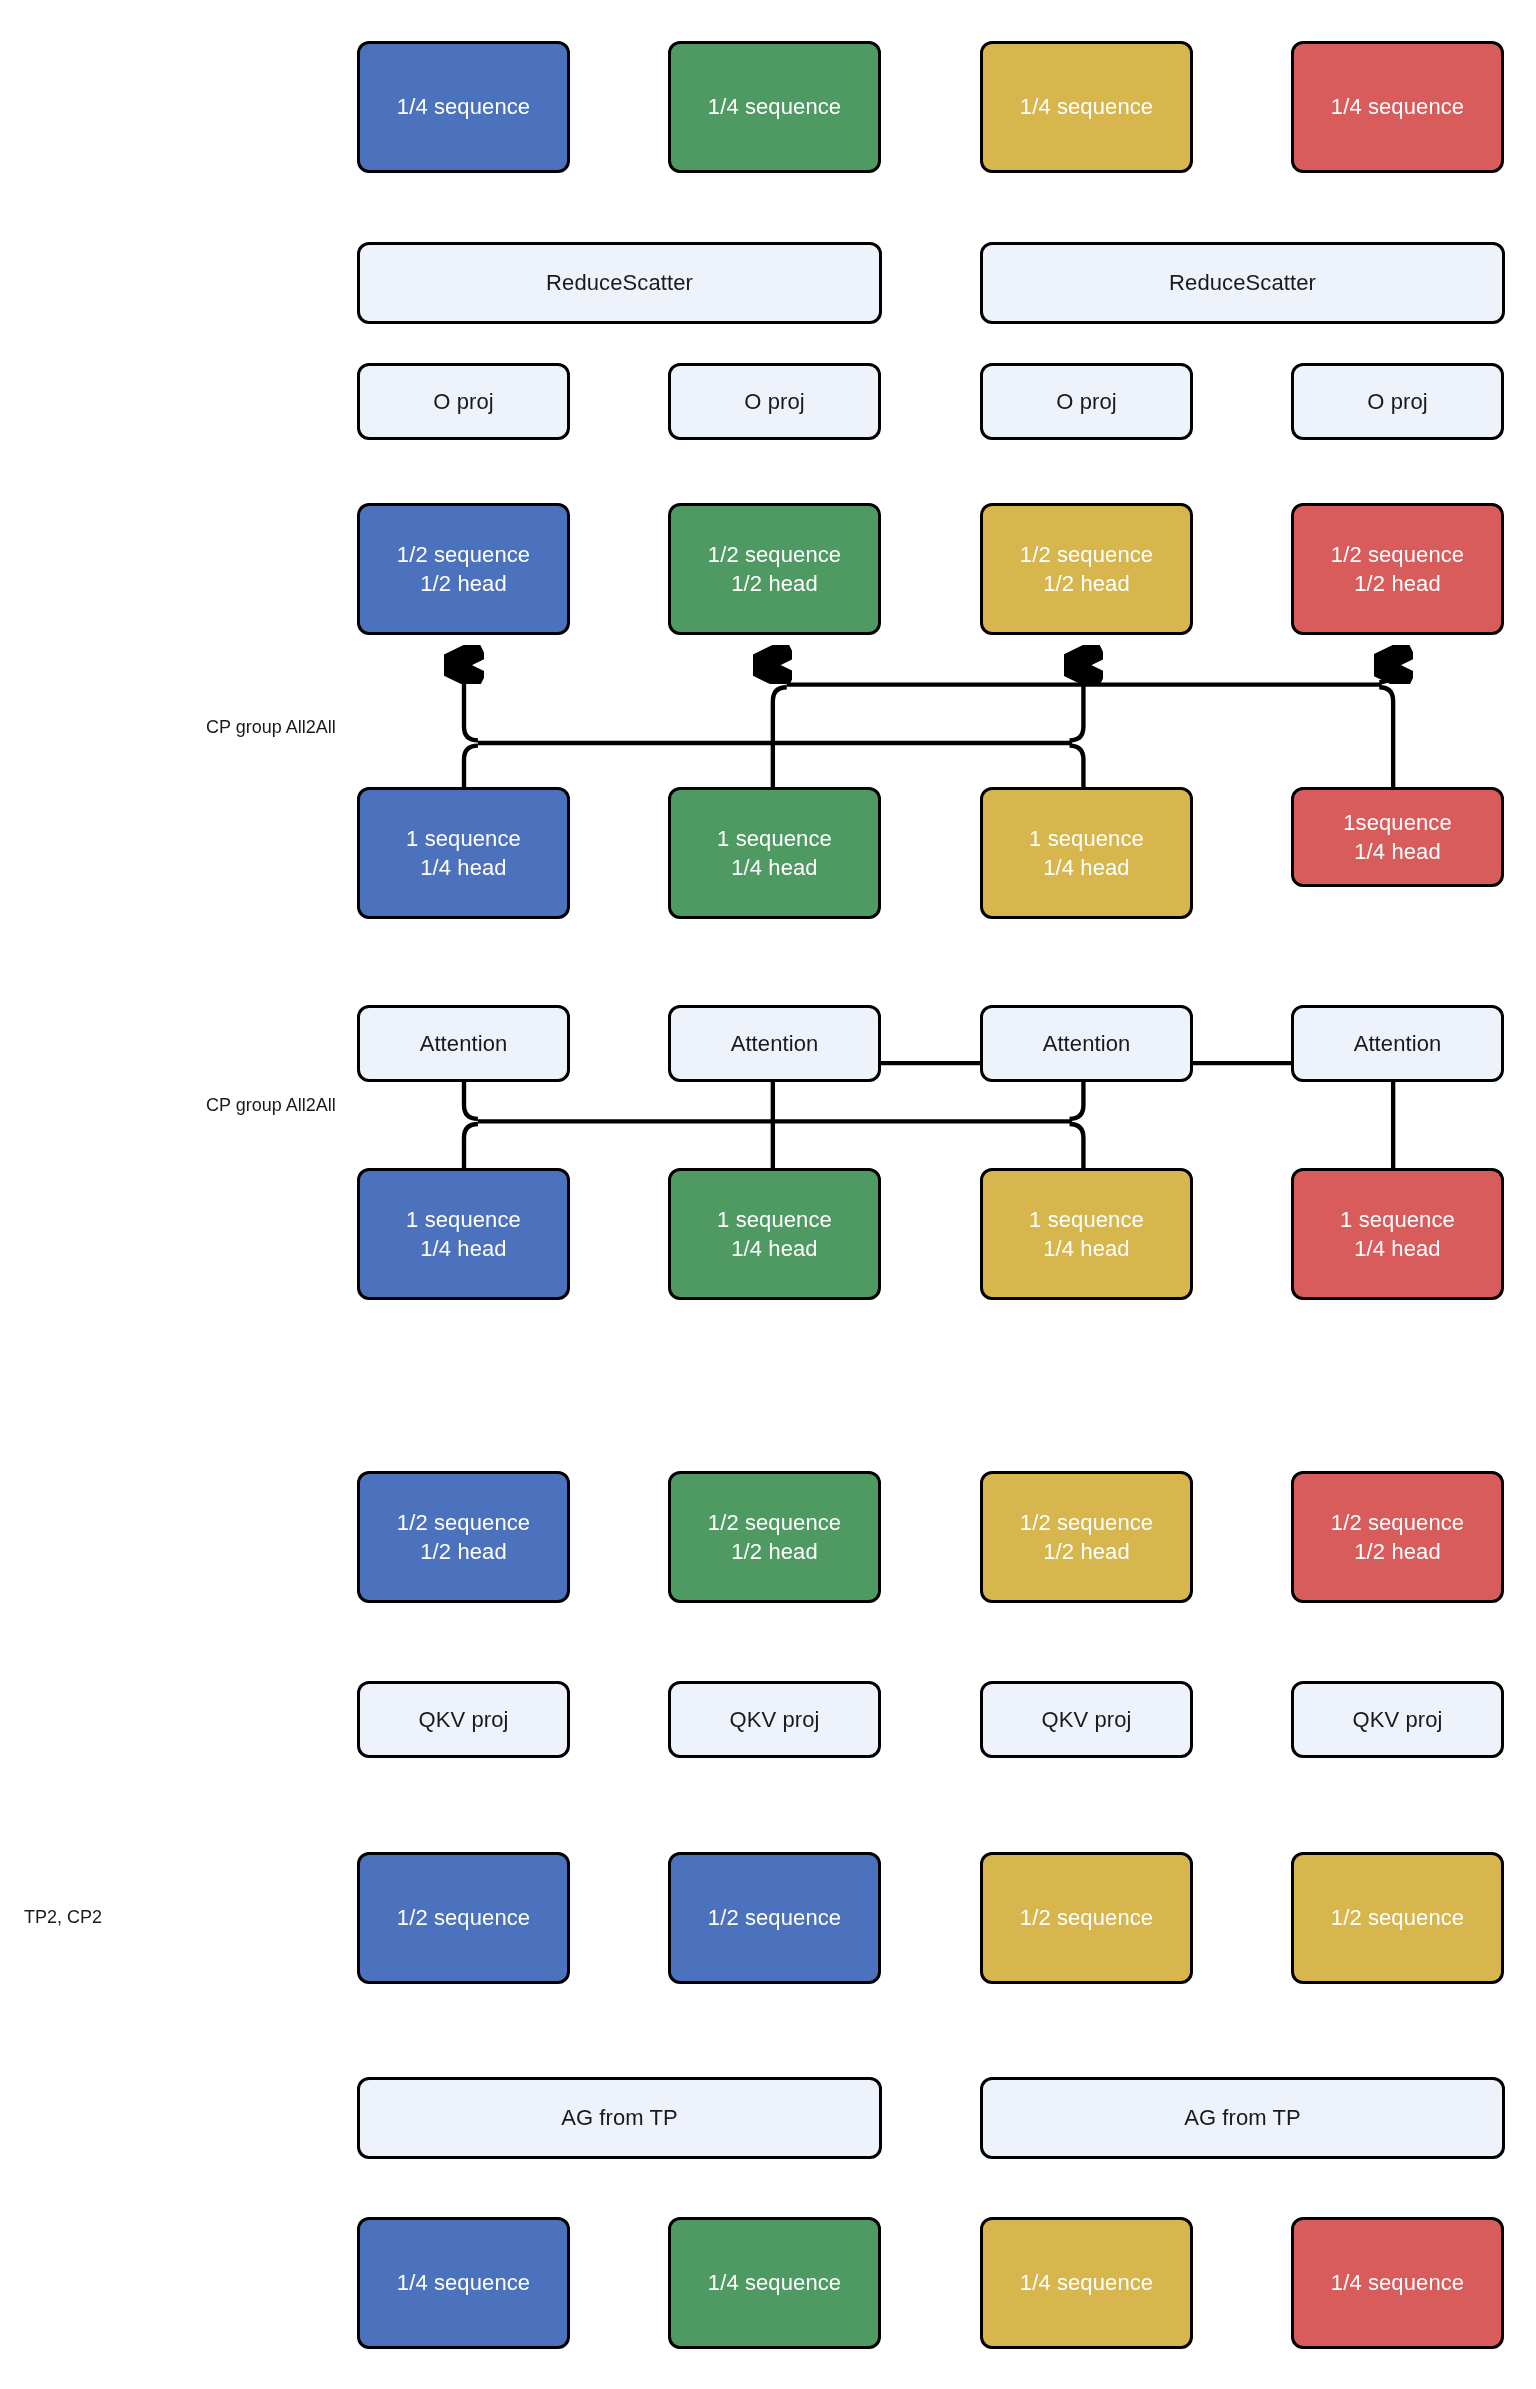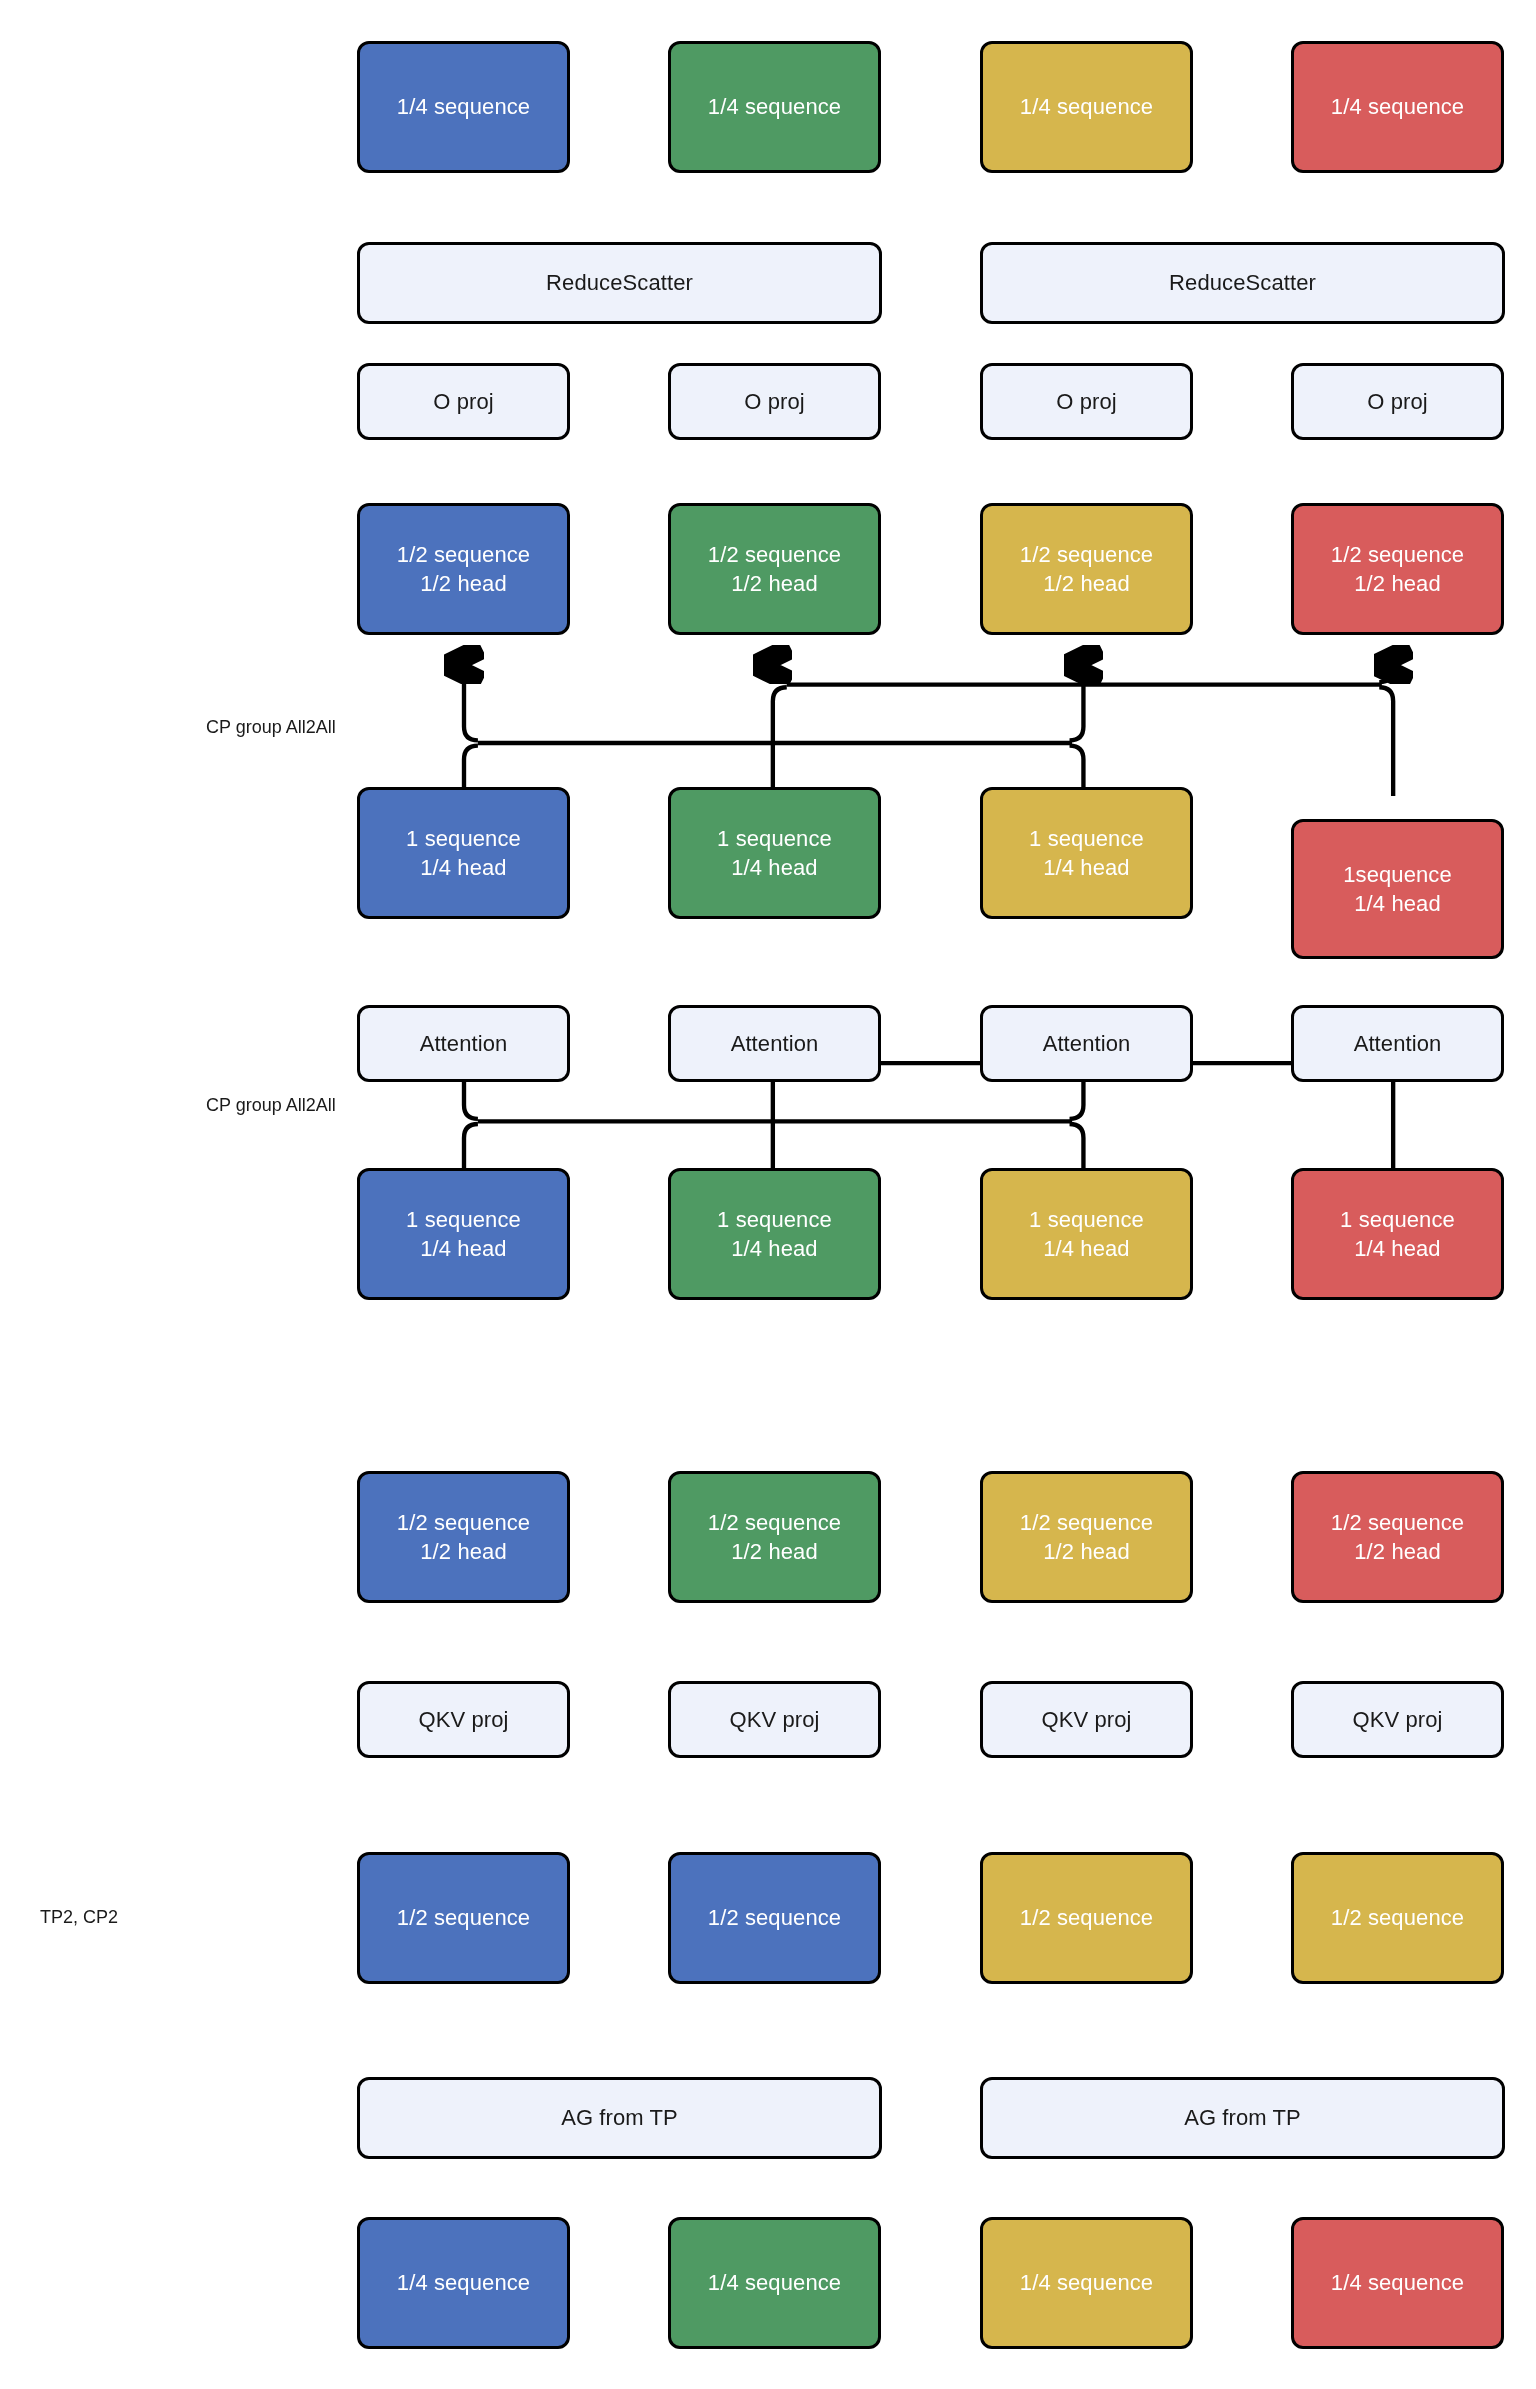--- a/index.html
+++ b/index.html
@@ -136,21 +136,21 @@
 1/2 head</div>
 
   <div class="side-label" style="left:206px; top:717px;">CP group All2All</div>
 
   <div class="box colored" style="left:357px; top:787px; width:213px; height:132px; background:#4c72bd;">1 sequence
 1/4 head</div>
   <div class="box colored" style="left:668px; top:787px; width:213px; height:132px; background:#4f9a63;">1 sequence
 1/4 head</div>
   <div class="box colored" style="left:980px; top:787px; width:213px; height:132px; background:#d6b64d;">1 sequence
 1/4 head</div>
-  <div class="box colored" style="left:1291px; top:787px; width:213px; height:140px; background:#d85c5c;margin-top:32px;">1sequence
+  <div class="box colored" style="left:1291px; top:787px; width:213px; height:100px; background:#d85c5c;">1sequence
 1/4 head</div>
 
   <div class="box plain" style="left:357px; top:1005px; width:213px; height:77px;">Attention</div>
   <div class="box plain" style="left:668px; top:1005px; width:213px; height:77px;">Attention</div>
   <div class="box plain" style="left:980px; top:1005px; width:213px; height:77px;">Attention</div>
   <div class="box plain" style="left:1291px; top:1005px; width:213px; height:77px;">Attention</div>
 
   <div class="box colored" style="left:357px; top:1168px; width:213px; height:132px; background:#4c72bd;">1 sequence
 1/4 head</div>
   <div class="box colored" style="left:668px; top:1168px; width:213px; height:132px; background:#4f9a63;">1 sequence
@@ -169,21 +169,21 @@
   <div class="box colored" style="left:980px; top:1471px; width:213px; height:132px; background:#d6b64d;">1/2 sequence
 1/2 head</div>
   <div class="box colored" style="left:1291px; top:1471px; width:213px; height:132px; background:#d85c5c;">1/2 sequence
 1/2 head</div>
 
   <div class="box plain" style="left:357px; top:1681px; width:213px; height:77px;">QKV proj</div>
   <div class="box plain" style="left:668px; top:1681px; width:213px; height:77px;">QKV proj</div>
   <div class="box plain" style="left:980px; top:1681px; width:213px; height:77px;">QKV proj</div>
   <div class="box plain" style="left:1291px; top:1681px; width:213px; height:77px;">QKV proj</div>
 
-  <div class="side-label" style="left:40px; top:1907px;">TP2, CP2</div>
+  <div class="side-label" style="left:24px; top:1907px;">TP2, CP2</div>
 
   <div class="box colored" style="left:357px; top:1852px; width:213px; height:132px; background:#4c72bd;">1/2 sequence</div>
   <div class="box colored" style="left:668px; top:1852px; width:213px; height:132px; background:#4c72bd;">1/2 sequence</div>
   <div class="box colored" style="left:980px; top:1852px; width:213px; height:132px; background:#d6b64d;">1/2 sequence</div>
   <div class="box colored" style="left:1291px; top:1852px; width:213px; height:132px; background:#d6b64d;">1/2 sequence</div>
 
   <div class="box plain" style="left:357px; top:2077px; width:525px; height:82px;">AG from TP</div>
   <div class="box plain" style="left:980px; top:2077px; width:525px; height:82px;">AG from TP</div>
 
   <div class="box colored" style="left:357px; top:2217px; width:213px; height:132px; background:#4c72bd;">1/4 sequence</div>

